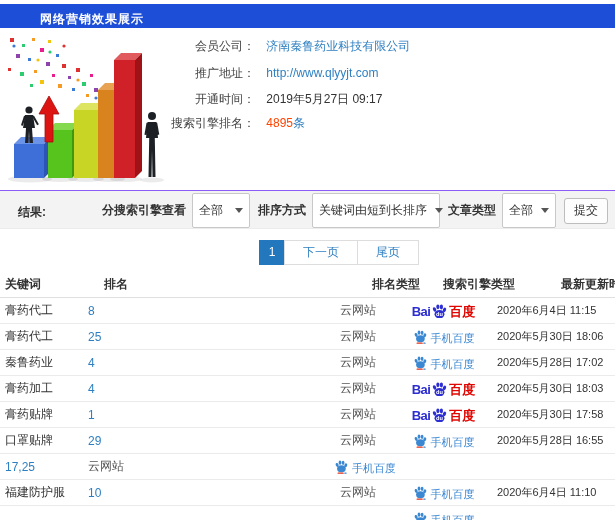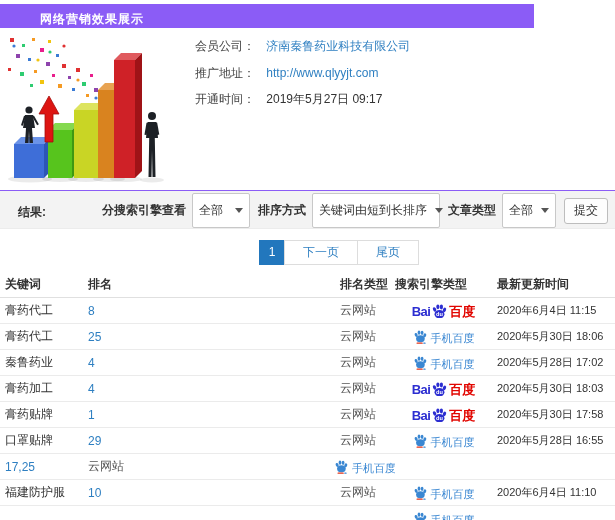--- a/index.html
+++ b/index.html
@@ -3,21 +3,21 @@
 <meta charset="utf-8">
 <style>
   * { margin:0; padding:0; box-sizing:border-box; }
   html,body { width:615px; height:520px; }
   body {
     position:relative; overflow:hidden; background:#fff;
     font-family:"Liberation Sans","DejaVu Sans",sans-serif;
     font-size:12px; color:#333;
   }
   
-  .header { position:absolute; top:4px; left:0; width:534px; height:28px; background:#8b5cf6; }
+  .header { position:absolute; top:4px; left:0; width:615px; height:28px; background:#1d4ed8; }
   .header .title { position:absolute; left:40px; top:7px; color:#fff; font-size:12px; font-weight:bold; letter-spacing:1px; }
   
   .top-section { position:absolute; top:28px; left:0; width:615px; height:157px; background:#fff; }
   .clipart { position:absolute; left:2px; top:4px; width:170px; height:152px; }
   .info-row { position:absolute; left:169px; height:16px; white-space:nowrap; }
   .info-label { display:inline-block; width:86px; text-align:right; color:#444; }
   .info-value { margin-left:8px; color:#333; }
   .link { color:#2e7fc1; text-decoration:none; cursor:pointer; }
   .count-red { color:#ff4400; }
   
@@ -29,21 +29,21 @@
   .select .caret { width:0; height:0; border-left:4px solid transparent; border-right:4px solid transparent; border-top:5px solid #555; margin-left:8px; }
   .sel-engine { width:58px; } .sel-sort { width:128px; } .sel-article { width:54px; }
   .submit-btn { height:26px; margin-left:8px; padding:0 9px; background:#fdfdfd; border:1px solid #bdbdbd; border-radius:3px; color:#333; font-size:12px; cursor:pointer; font-family:inherit; }
   
   .pagination { position:absolute; top:240px; left:260px; display:flex; }
   .page-btn { min-width:26px; height:25px; line-height:23px; text-align:center; border:1px solid #ddd; background:#fff; color:#2e7fc1; padding:0 18px; margin-left:-1px; cursor:pointer; }
   .page-btn.active { background:#2277bd; border-color:#2277bd; color:#fff; padding:0; cursor:default; }
   
   .table { position:absolute; top:272px; left:0; width:615px; }
   .tr { display:grid; grid-template-columns:83px 252px 60px 97px 118px; height:26px; align-items:center; border-bottom:1px solid #ebebeb; }
-  .tr.thead { border-bottom:1px solid #e0e0e0; }
+  .tr.thead { border-bottom:1px solid #e0e0e0;gap:16px; }
   .tr.thead .td { font-weight:bold; color:#333; }
   .td { padding-left:5px; overflow:hidden; white-space:nowrap; }
   .col-rank a { color:#2e7fc1; text-decoration:none; cursor:pointer; }
   .col-type { color:#555; }
   .col-time { font-size:11px; color:#333; }
   .col-engine { display:flex; justify-content:center; align-items:center; padding-left:0; }
   
   .bd-pc { display:inline-flex; align-items:flex-end; line-height:1; }
   .bd-pc .bai { color:#2c2ed1; font-size:13px; font-weight:bold; letter-spacing:-0.5px; }
   .bd-pc .cn { color:#e10601; font-size:13px; font-weight:bold; margin-left:1px; }
@@ -153,20 +153,24 @@
     <a class="info-value link">济南秦鲁药业科技有限公司</a>
   </div>
   <div class="info-row" style="top:37px;">
     <span class="info-label">推广地址：</span>
     <a class="info-value link">http://www.qlyyjt.com</a>
   </div>
   <div class="info-row" style="top:63px;">
     <span class="info-label">开通时间：</span>
     <span class="info-value">2019年5月27日 09:17</span>
   </div>
+  <div class="info-row" style="top:87px;">
+    <span class="info-label">搜索引擎排名：</span>
+    <span class="info-value"><span class="count-red">4895</span><span class="link">条</span></span>
+  </div>
 </div>
 
 <div class="filter-bar">
   <span class="result-label">结果:</span>
   <div class="filter-group">
     <span class="f-label">分搜索引擎查看</span>
     <div class="select sel-engine">
       <span>全部</span>
       <i class="caret"></i>
     </div>

